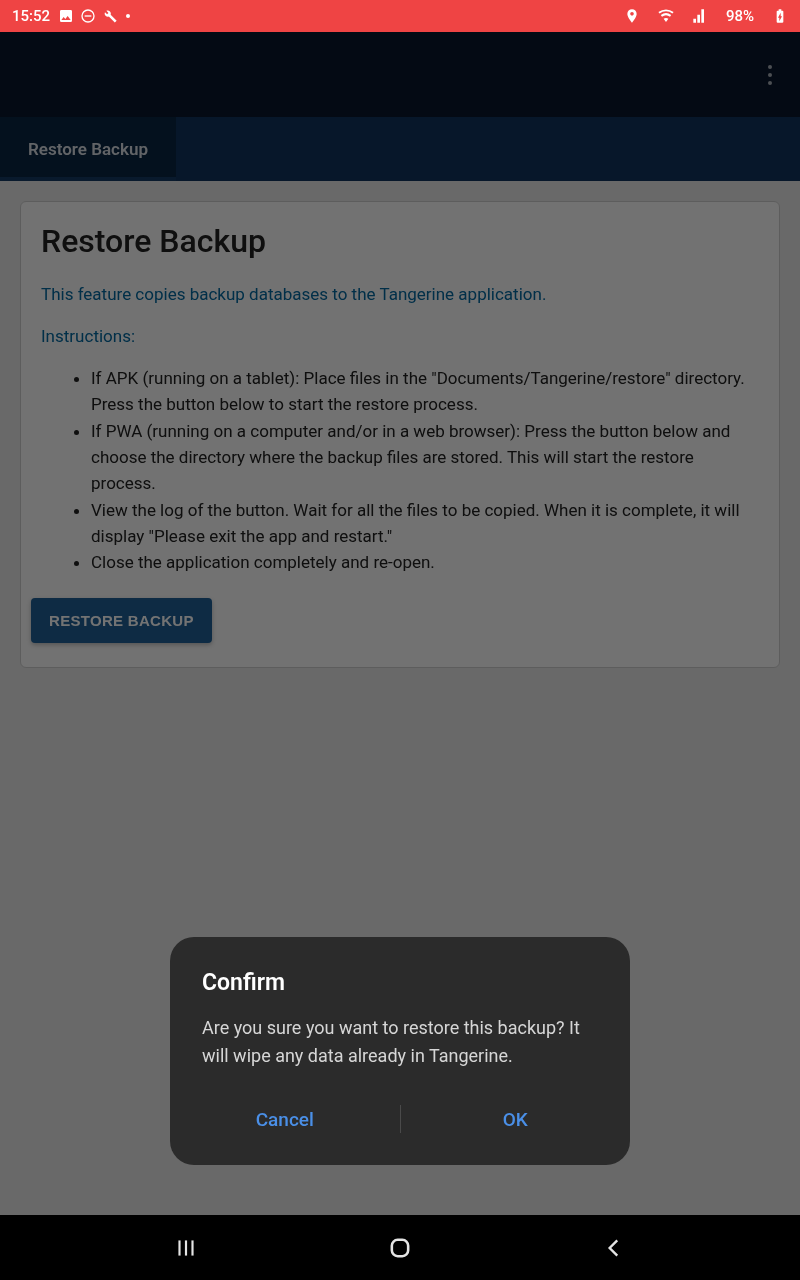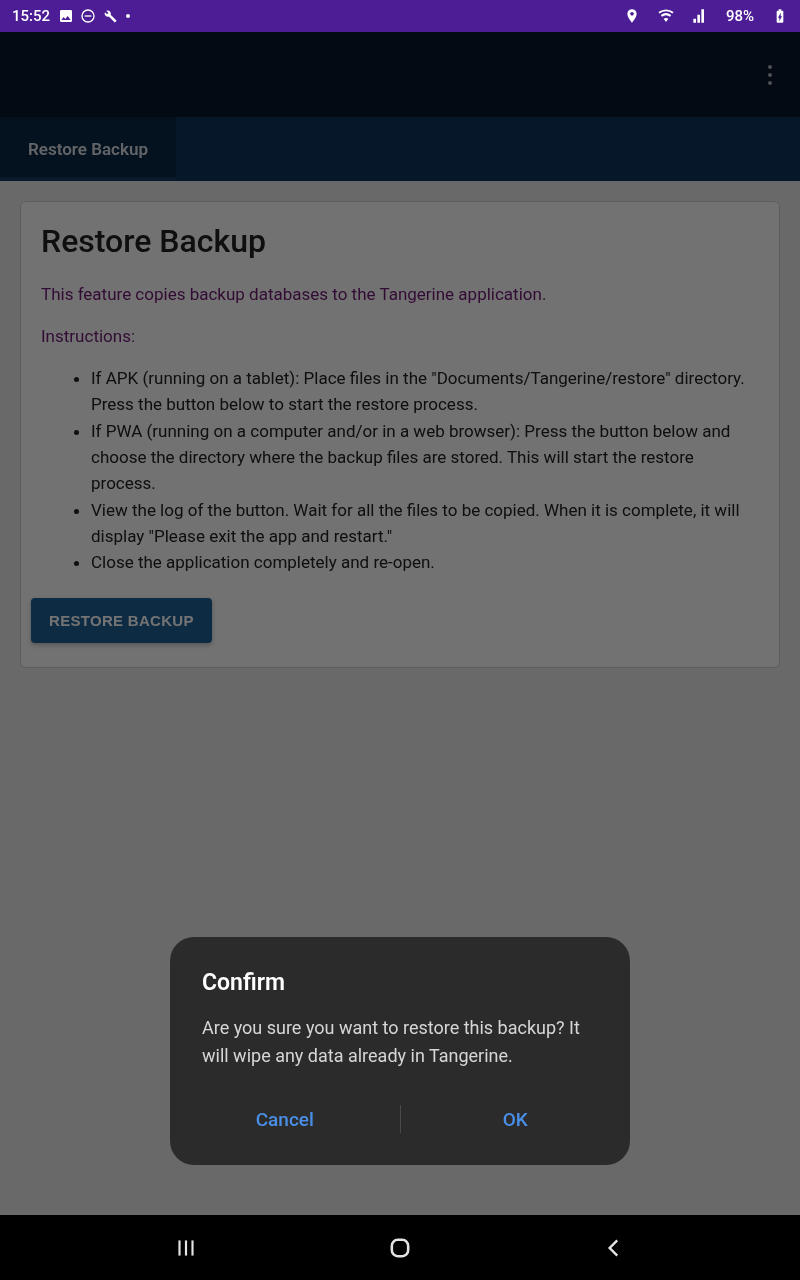--- a/index.html
+++ b/index.html
@@ -6,21 +6,21 @@
   html, body {
     width: 800px;
     height: 1280px;
     overflow: hidden;
     font-family: Roboto, "Segoe UI", Arial, sans-serif;
     background: #000;
   }
   
   .status-bar {
     height: 32px;
-    background: #4c1d95;
+    background: #ef4444;
     color: #fff;
     display: flex;
     align-items: center;
     padding: 0 12px;
     font-size: 15px;
     font-weight: 500;
   }
   .status-left { display: flex; align-items: center; gap: 8px; }
   .status-right { margin-left: auto; display: flex; align-items: center; gap: 18px; }
   .status-icons { display: inline-flex; align-items: center; gap: 6px; }
@@ -73,21 +73,21 @@
     padding: 20px 20px 24px 20px;
   }
   .card h1 {
     font-size: 32px;
     font-weight: 500;
     color: #222;
     margin-bottom: 22px;
   }
   .card p {
     font-size: 17px;
-    color: #701a75;
+    color: #0369a1;
     line-height: 1.5;
     margin-bottom: 16px;
   }
   .card ul {
     padding-left: 50px;
     margin-bottom: 18px;
   }
   .card li {
     font-size: 17px;
     color: #222;

